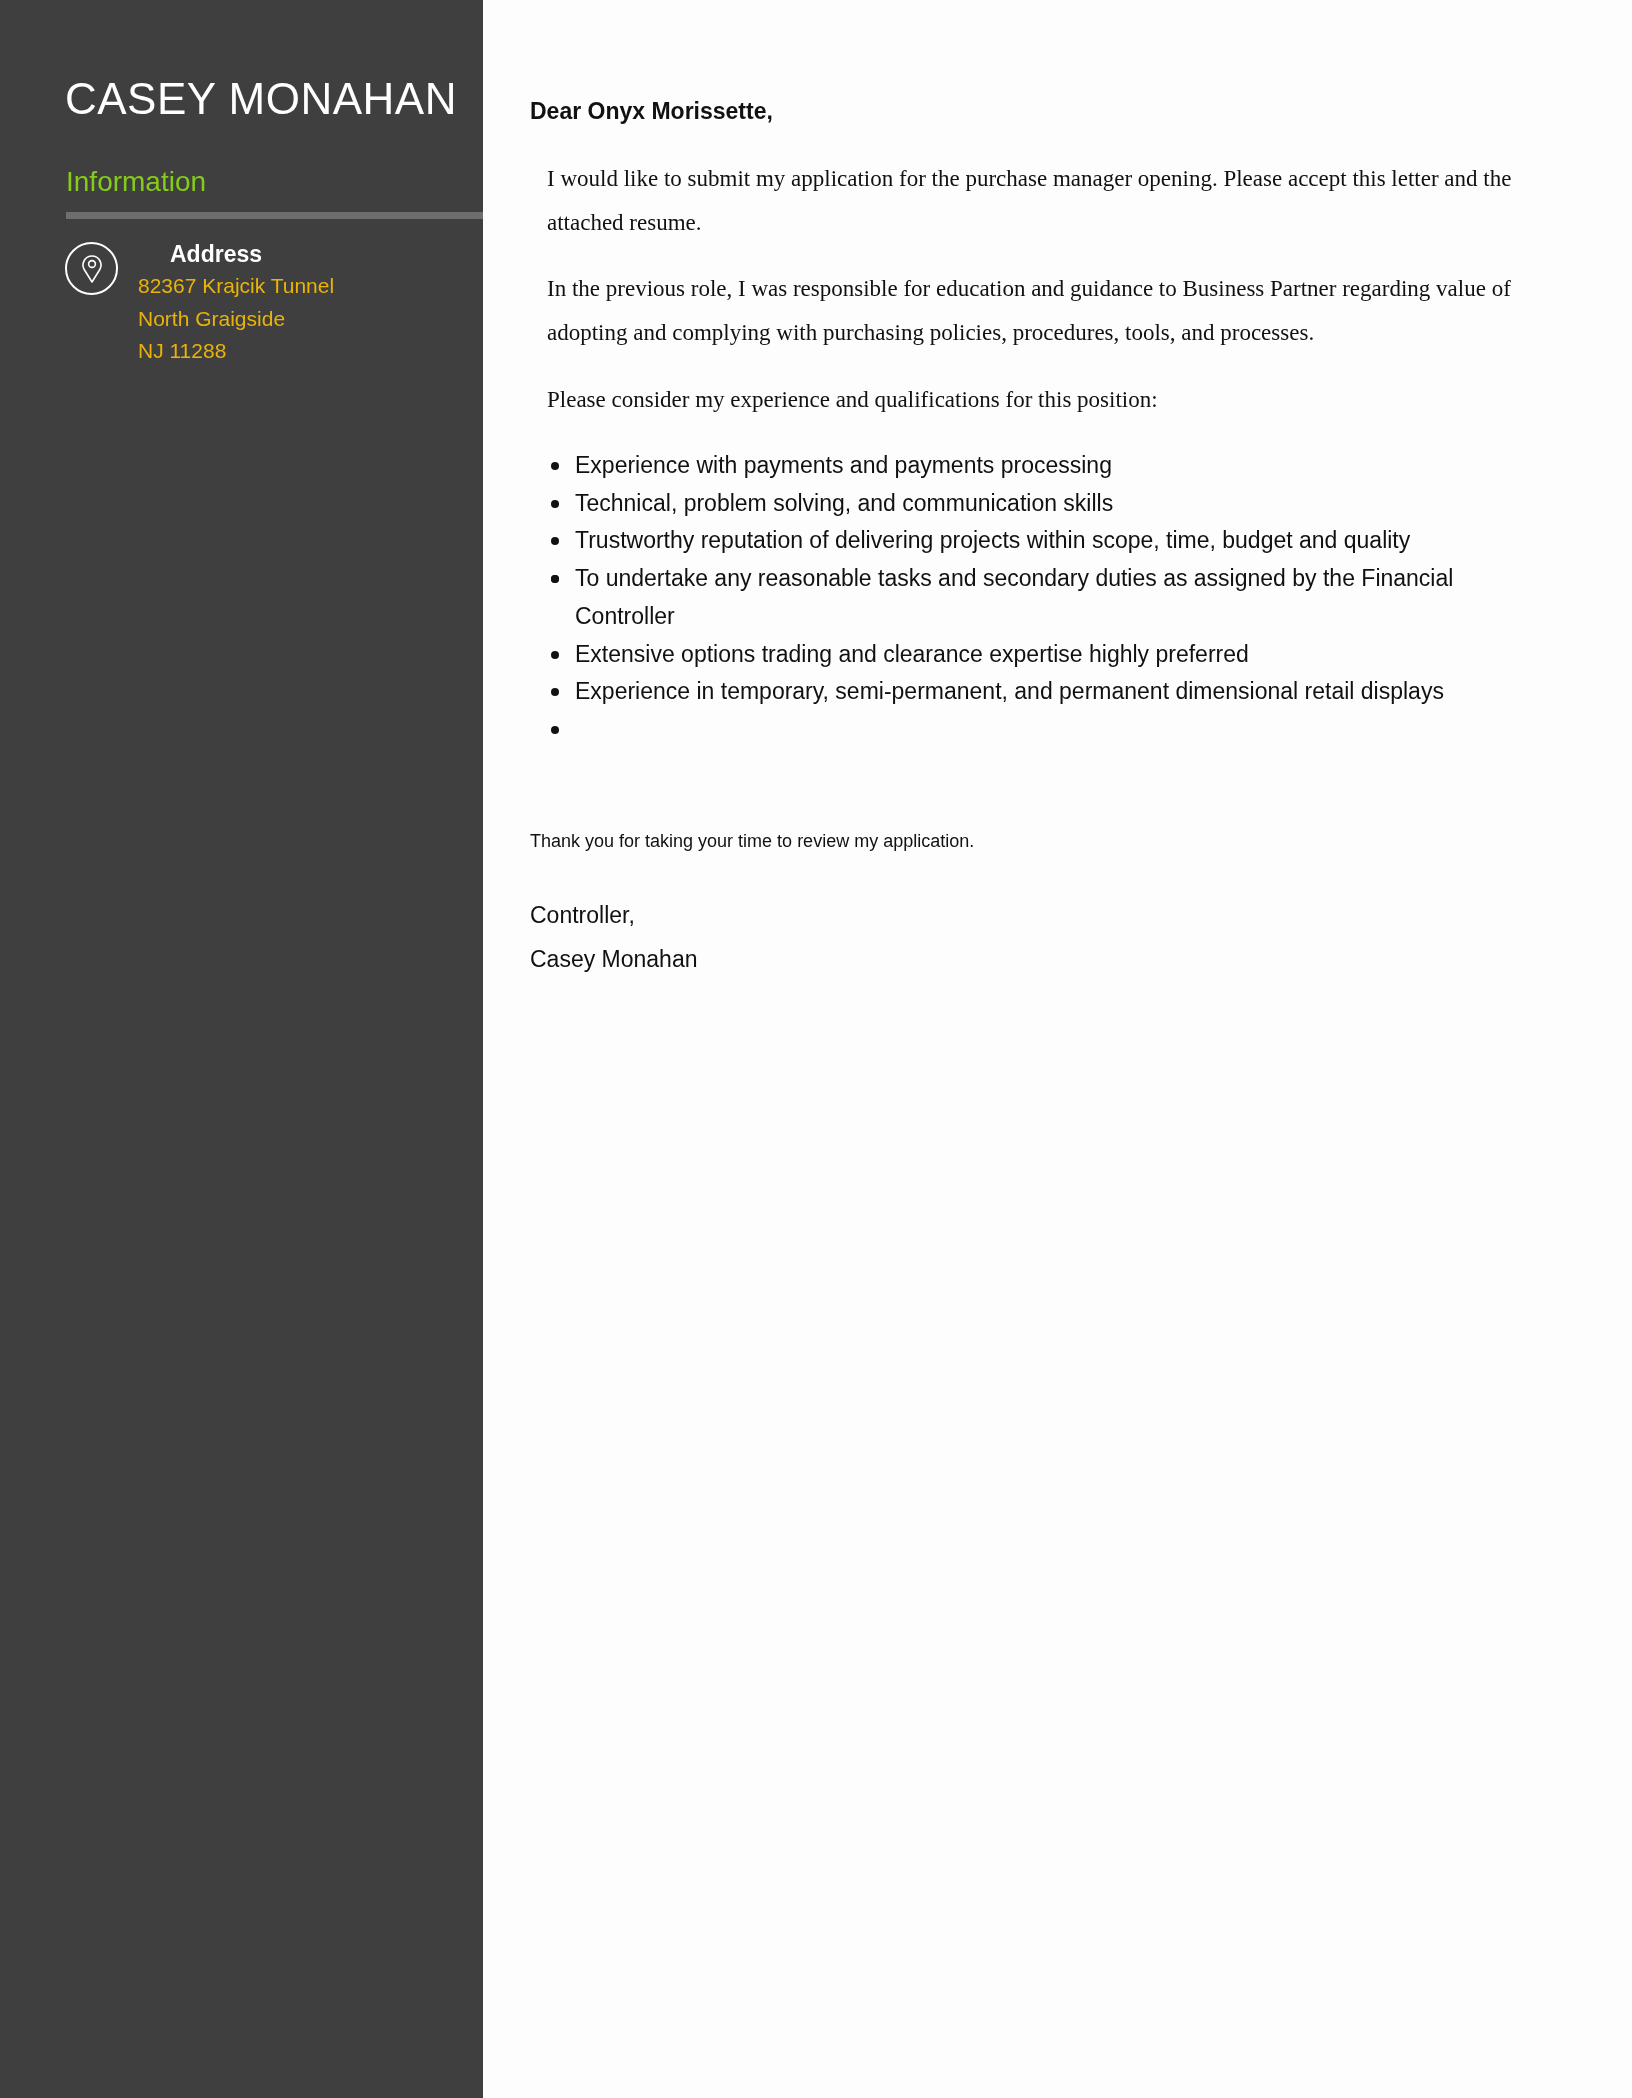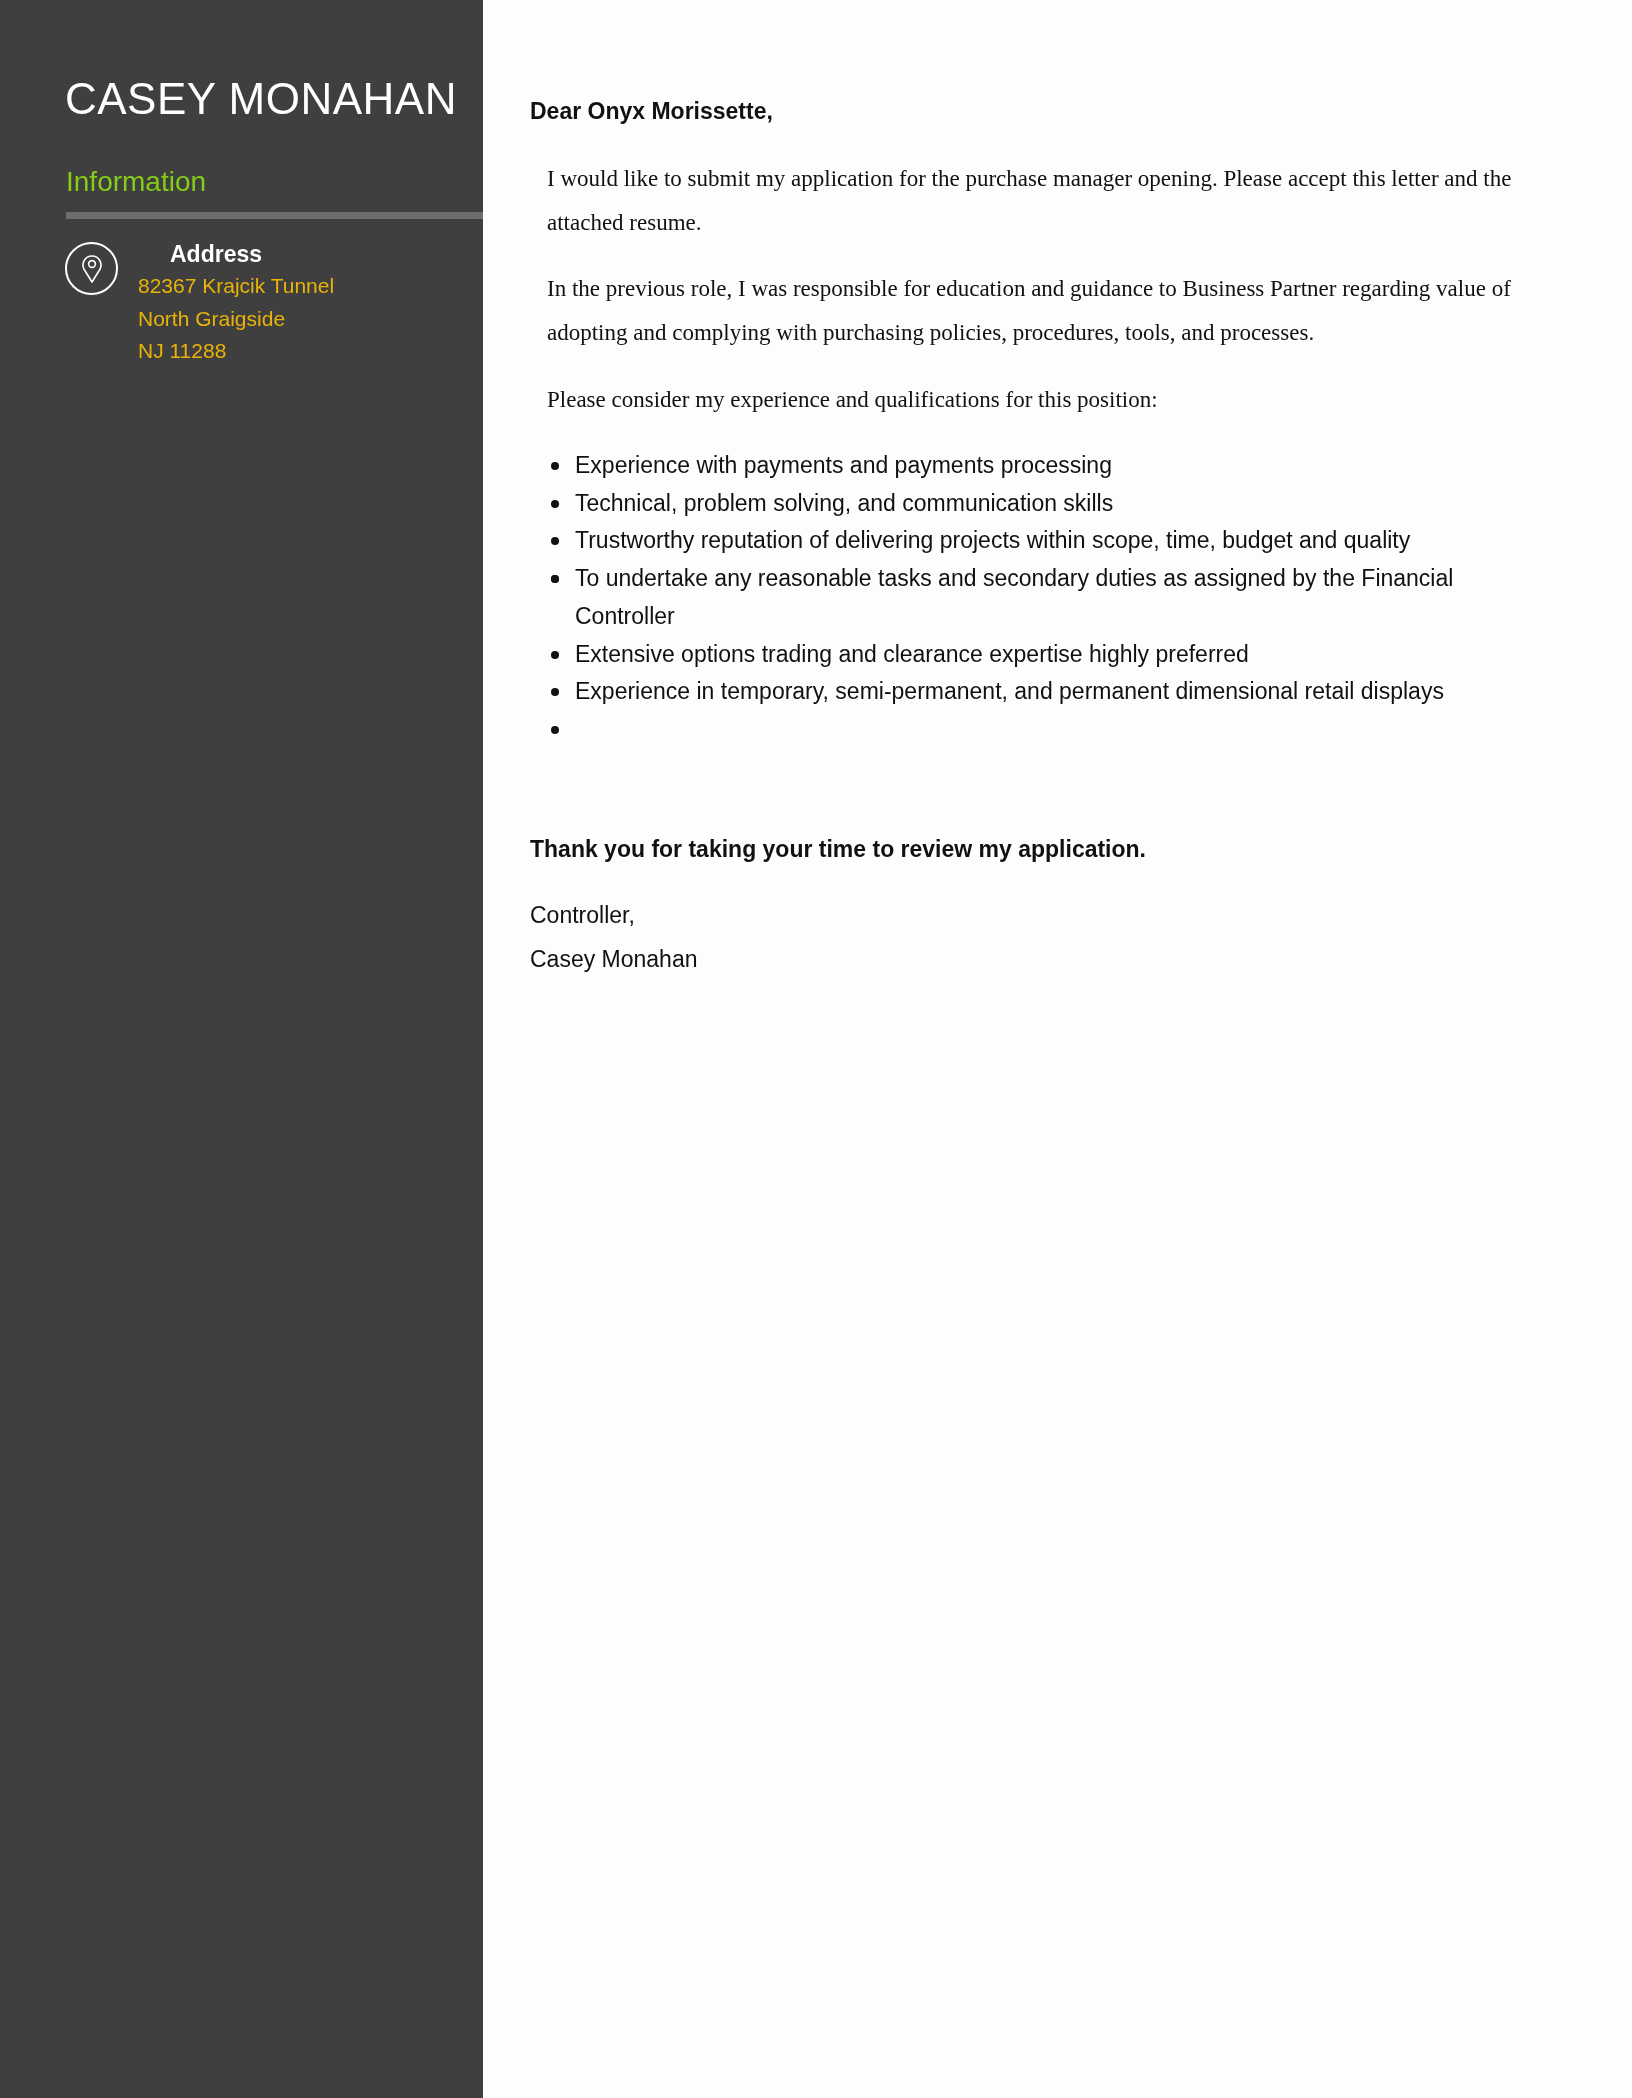--- a/index.html
+++ b/index.html
@@ -58,21 +58,21 @@
     .qual-item {
       position: relative; padding-left: 45px;
       font-size: 23px; line-height: 37.7px;
     }
     .bullet {
       position: absolute; left: 21px; top: 15px; width: 8px; height: 8px;
       border-radius: 50%; background: #111111;
     }
     .closing {
       position: absolute; left: 0; top: 826px;
-      font-size: 23px; line-height: 30px; font-weight: 700; white-space: nowrap; margin-top: 8px;
+      font-size: 18px; line-height: 30px; font-weight: 400; white-space: nowrap;
     }
     .signoff {
       position: absolute; left: 0; top: 893px;
       font-size: 23px; line-height: 44px;
     }
     .signoff div { white-space: nowrap; }
   </style>
 </head>
 <body>
 

